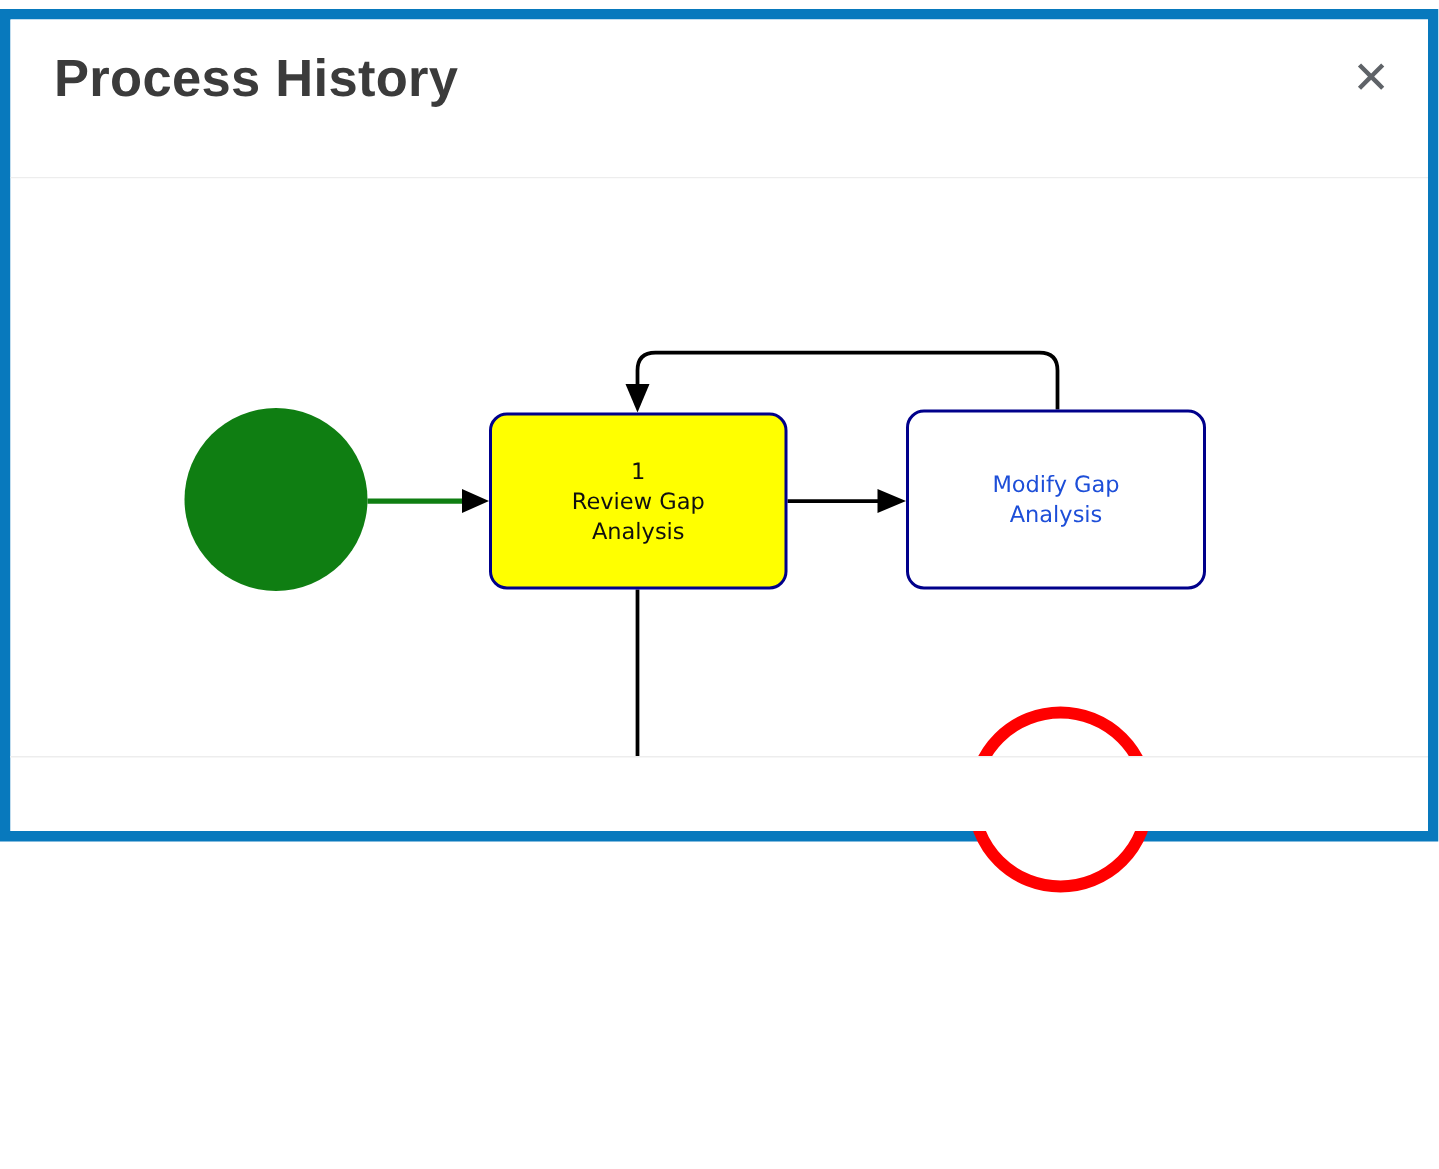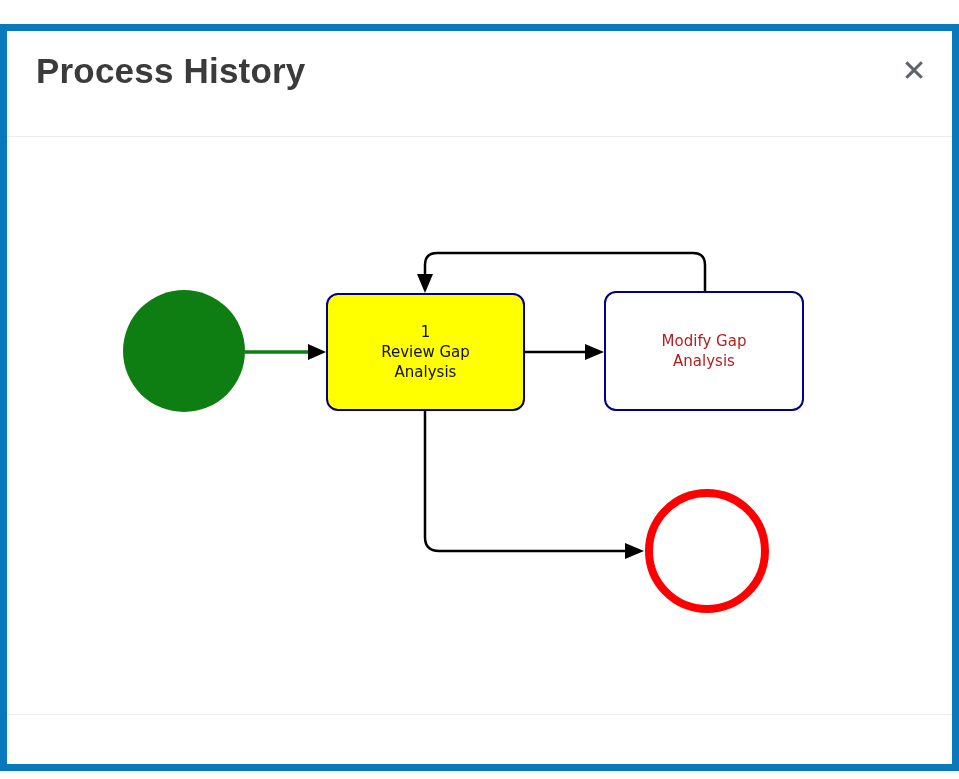--- a/index.html
+++ b/index.html
@@ -6,22 +6,22 @@
     margin: 0; padding: 0;
     width: 959px; height: 779px;
     background: #ffffff;
     font-family: "Liberation Sans", sans-serif;
     overflow: hidden;
   }
   .stage { position: relative; width: 959px; height: 779px; }
 
   .modal {
     position: absolute;
-    top: 24px; left: 0;
-    width: 959px; height: 747px;
+    top: 6px; left: 0;
+    width: 959px; height: 555px;
     box-sizing: border-box;
     border: 7px solid #0879bd;
     background: #ffffff;
   }
 
   .modal-header {
     position: relative;
     height: 106px;
     box-sizing: border-box;
     padding: 22px 28px 0 29px;
@@ -74,21 +74,21 @@
   .task-review {
     left: 319px; top: 156px;
     width: 199px; height: 118px;
     background: #ffff00;
     color: #101010;
   }
   .task-modify {
     left: 597px; top: 154px;
     width: 200px; height: 120px;
     background: #ffffff;
-    color: #b91c1c;
+    color: #1d4ed8;
   }
 
   .modal-footer {
     position: absolute;
     left: 0; right: 0; bottom: 0;
     height: 49px;
     border-top: 1px solid #ededed;
     background: #ffffff;
   }
 </style>

